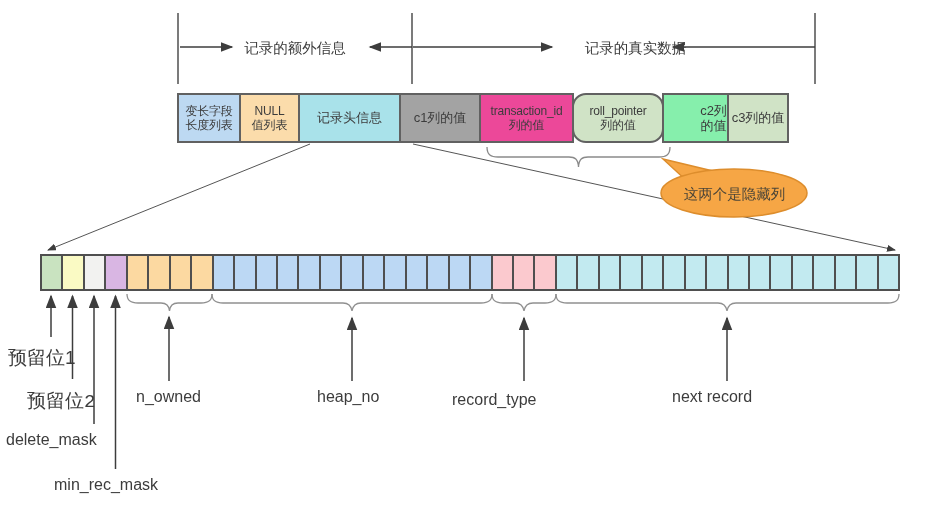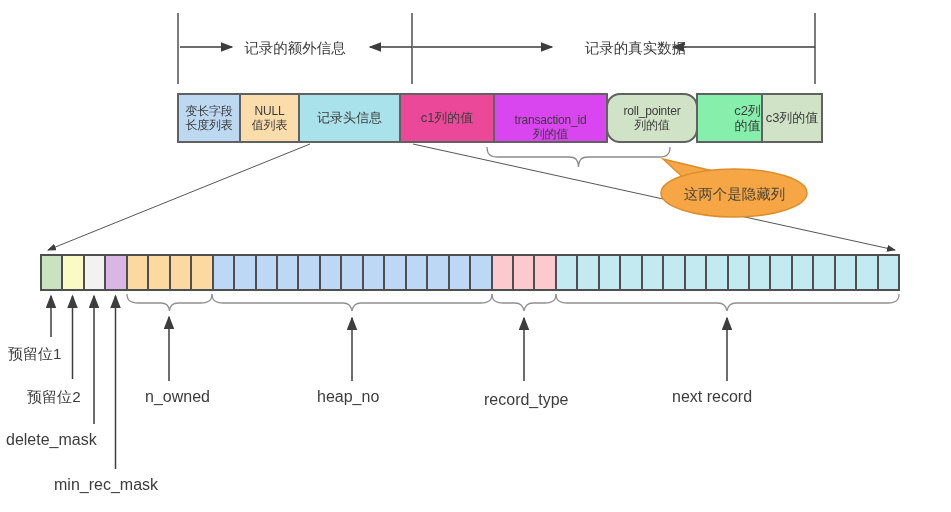--- a/index.html
+++ b/index.html
@@ -20,21 +20,21 @@
   
   .bit-bar{
     position:absolute;left:40px;top:254px;width:860px;height:37px;
     display:flex;box-sizing:border-box;border:2px solid #4f4f4f;background:#fff;
   }
   .bitcell{flex:1 1 0;border-right:2px solid #4f4f4f;}
   .bitcell:last-child{border-right:none;}
   
   .lbl{position:absolute;white-space:nowrap;color:#3c3c3c;}
   .seclbl{font-size:14.5px;text-align:center;}
-  .cn{font-size:15px;}
+  .cn{font-size:19px;}
   .en{font-size:16px;}
   .callout-text{font-size:14.5px;color:#4b4538;text-align:center;}
 </style>
 </head>
 <body>
 
 <div class="stage">
 
   <svg class="svglayer" width="951" height="512" viewBox="0 0 951 512" xmlns="http://www.w3.org/2000/svg">
     <defs>
@@ -88,24 +88,24 @@
         <div>变长字段</div>
         <div>长度列表</div>
       </div>
       <div class="rbox two" style="width: 61px; background: rgb(251, 220, 171); margin-left: -2px;">
         <div>NULL</div>
         <div>值列表</div>
       </div>
       <div class="rbox one" style="width: 103px; background: rgb(169, 226, 234); margin-left: -2px;">
         <div>记录头信息</div>
       </div>
-      <div class="rbox one" style="width: 96px; background: #ec4899; margin-left: -2px;">
+      <div class="rbox one" style="width: 82px; background: #a3a3a3; margin-left: -2px;">
         <div>c1列的值</div>
       </div>
-      <div class="rbox two" style="width: 115px; background: #d946ef; margin-left: -2px; justify-content: flex-end;">
+      <div class="rbox two" style="width: 95px; background: #ec4899; margin-left: -2px;">
         <div>transaction_id</div>
         <div>列的值</div>
       </div>
       <div class="rbox two" style="width: 92px; background: rgb(208, 227, 198); margin-left: -2px; border-radius: 14px;">
         <div>roll_pointer</div>
         <div>列的值</div>
       </div>
       <div class="rbox one" style="width: 67px; background: #86efac; margin-left: -2px; padding-left: 36px;">
         <div>c2列的值</div>
       </div>
@@ -156,18 +156,18 @@
       <div class="bitcell" style="background: rgb(194, 234, 240);"></div>
       <div class="bitcell" style="background: rgb(194, 234, 240);"></div>
       <div class="bitcell" style="background: rgb(194, 234, 240);"></div>
       <div class="bitcell" style="background: rgb(194, 234, 240);"></div>
     </div>
 
   <div class="lbl cn" style="left:8px;top:345px;">预留位1</div>
   <div class="lbl cn" style="left:27px;top:388px;font-family:Liberation Mono, monospace;">预留位2</div>
   <div class="lbl en" style="left:6px;top:431px;">delete_mask</div>
   <div class="lbl en" style="left:54px;top:476px;">min_rec_mask</div>
-  <div class="lbl en" style="left:145px;top:388px;">n_owned</div>
+  <div class="lbl en" style="left:136px;top:388px;">n_owned</div>
   <div class="lbl en" style="left:317px;top:388px;">heap_no</div>
-  <div class="lbl en" style="left:484px;top:391px;">record_type</div>
+  <div class="lbl en" style="left:452px;top:391px;">record_type</div>
   <div class="lbl en" style="left:672px;top:388px;">next record</div>
 
 </div>
 
 </body></html>

